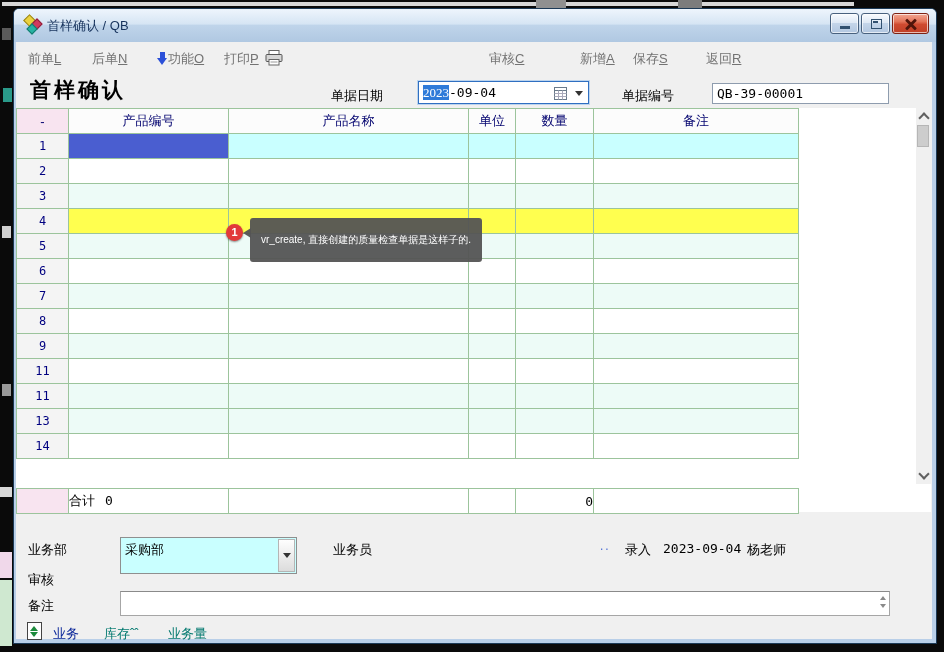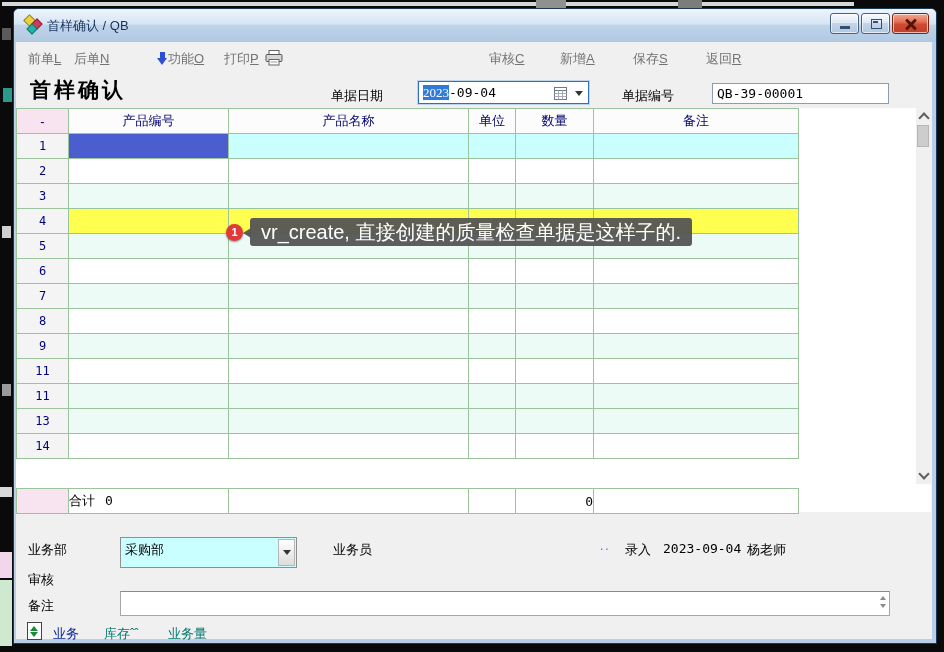--- a/index.html
+++ b/index.html
@@ -81,21 +81,21 @@
 
   
   .vsb{position:absolute;left:900px;top:0;width:15px;height:376px;background:#f0f0f0;}
   .sb-btn{position:absolute;left:0;width:15px;height:16px;}
   .chev{position:absolute;left:4px;width:6px;height:6px;border-left:2px solid #606060;border-top:2px solid #606060;}
   .chev.up{top:6px;transform:rotate(45deg);}
   .chev.dn{top:2px;transform:rotate(225deg);}
   .sb-thumb{position:absolute;left:1px;top:17px;width:12px;height:22px;background:#cdcdcd;border:1px solid #b6b6b6;box-sizing:border-box;}
 
   
-  .combo{position:absolute;top:495px;width:177px;height:31px;background:#c9ffff;border:1px solid #8f8f8f;box-sizing:border-box;cursor:pointer;}
+  .combo{position:absolute;top:495px;width:177px;height:37px;background:#c9ffff;border:1px solid #8f8f8f;box-sizing:border-box;cursor:pointer;}
   .combo .val{position:absolute;left:4px;top:3px;font-size:13px;color:#000;}
   .combo .cbtn{position:absolute;right:1px;top:1px;bottom:1px;width:17px;background:linear-gradient(#fefefe,#dcdcdc);
                border:1px solid #b5b5b5;box-sizing:border-box;display:flex;align-items:center;justify-content:center;}
   .tri-dn{width:0;height:0;border-left:4px solid transparent;border-right:4px solid transparent;border-top:5px solid #333;}
   .dots{position:absolute;left:584px;top:497px;color:#4a6cd4;font-size:12px;letter-spacing:2px;cursor:pointer;}
   .mono{font-family:"DejaVu Sans Mono",monospace;}
   .remark-wrap{position:absolute;left:104px;top:549px;width:770px;height:25px;}
   .remark-input{width:100%;height:100%;box-sizing:border-box;border:1px solid #a6a6a6;border-top-color:#8a8a8a;
                 background:#fff;font-size:13px;padding:2px 18px 2px 4px;font-family:"Liberation Sans","DejaVu Sans",sans-serif;}
   .spin{position:absolute;right:4px;top:5px;display:flex;flex-direction:column;gap:4px;}
@@ -106,22 +106,22 @@
   .doc-icon{position:absolute;left:11px;top:580px;width:13px;height:16px;background:#fff;border:1px solid #444;}
   .doc-icon .a1{position:absolute;left:2px;top:3px;width:0;height:0;border-left:4px solid transparent;border-right:4px solid transparent;border-bottom:5px solid #1c8a3c;}
   .doc-icon .a2{position:absolute;left:2px;top:9px;width:0;height:0;border-left:4px solid transparent;border-right:4px solid transparent;border-top:5px solid #1c8a3c;}
   .tab{position:absolute;top:583px;font-size:13px;cursor:pointer;white-space:nowrap;}
   .tab-navy{color:#001e96;}
   .tab-teal{color:#00786e;}
 
   
   .badge{position:absolute;left:226px;top:224px;width:17px;height:17px;border-radius:50%;background:#e23a3a;
          color:#fff;font-weight:bold;font-size:11px;line-height:17px;text-align:center;box-shadow:0 1px 2px rgba(0,0,0,.45);}
-  .bubble{position:absolute;left:250px;top:218px;background:rgba(84,84,84,.95);color:#fff;font-size:20px;line-height:20px;
-          padding:4px 11px;border-radius:3px;white-space:nowrap;}
+  .bubble{position:absolute;left:250px;top:218px;background:rgba(84,84,84,.95);color:#fff;font-size:10px;line-height:20px;
+          padding:12px 11px;border-radius:3px;white-space:nowrap;}
   .bubble::before{content:'';position:absolute;left:-7px;top:10px;width:0;height:0;
           border-top:5px solid transparent;border-bottom:5px solid transparent;border-right:8px solid rgba(84,84,84,.95);}
 </style>
 </head>
 <body>
 
 <div class="stage">
   <div class="bg-line"></div>
   <div class="bg-block1"></div>
   <div class="bg-block2"></div>
@@ -151,37 +151,37 @@
         <div class="wb close">
             <div class="xa"></div>
             <div class="xb"></div>
           </div>
       </div>
     </div>
 
     <div class="client">
 
       <a class="tlink" style="left:12px"><span>前单</span><span class="hk">L</span></a>
-      <a class="tlink" style="left:58px"><span>后单</span><span class="hk">N</span></a>
+      <a class="tlink" style="left:76px"><span>后单</span><span class="hk">N</span></a>
       <div class="fn-arrow">
           <div class="stem"></div>
           <div class="head"></div>
         </div>
       <a class="tlink" style="left:152px"><span>功能</span><span class="hk">O</span></a>
       <a class="tlink" style="left:208px"><span>打印</span><span class="hk">P</span></a>
       <span class="printer">
         <svg width="19" height="16" viewBox="0 0 19 16">
           <rect x="4" y="0.5" width="10" height="5" fill="#ffffff" stroke="#666666"></rect>
           <rect x="1" y="4.5" width="16" height="7" rx="1" fill="#d6d6d6" stroke="#555555"></rect>
           <rect x="4" y="9.5" width="10" height="5.5" fill="#ffffff" stroke="#666666"></rect>
           <line x1="5.5" y1="12" x2="12.5" y2="12" stroke="#9a9a9a"></line>
         </svg>
       </span>
       <a class="tlink" style="left:473px"><span>审核</span><span class="hk">C</span></a>
-      <a class="tlink" style="left:544px"><span>新增</span><span class="hk">A</span></a>
+      <a class="tlink" style="left:564px"><span>新增</span><span class="hk">A</span></a>
       <a class="tlink" style="left:617px"><span>保存</span><span class="hk">S</span></a>
       <a class="tlink" style="left:690px"><span>返回</span><span class="hk">R</span></a>
 
       <div class="form-title">首样确认</div>
       <div class="lbl" style="left:315px;top:45px">单据日期</div>
       <div class="date-combo">
         <div class="date-text"><span class="selhl">2023</span><span>-09-04</span></div>
         <span class="cal-icon">
           <svg width="13" height="13" viewBox="0 0 13 13">
             <rect x="0.5" y="0.5" width="12" height="12" fill="#ffffff" stroke="#6a7a8a"></rect>

